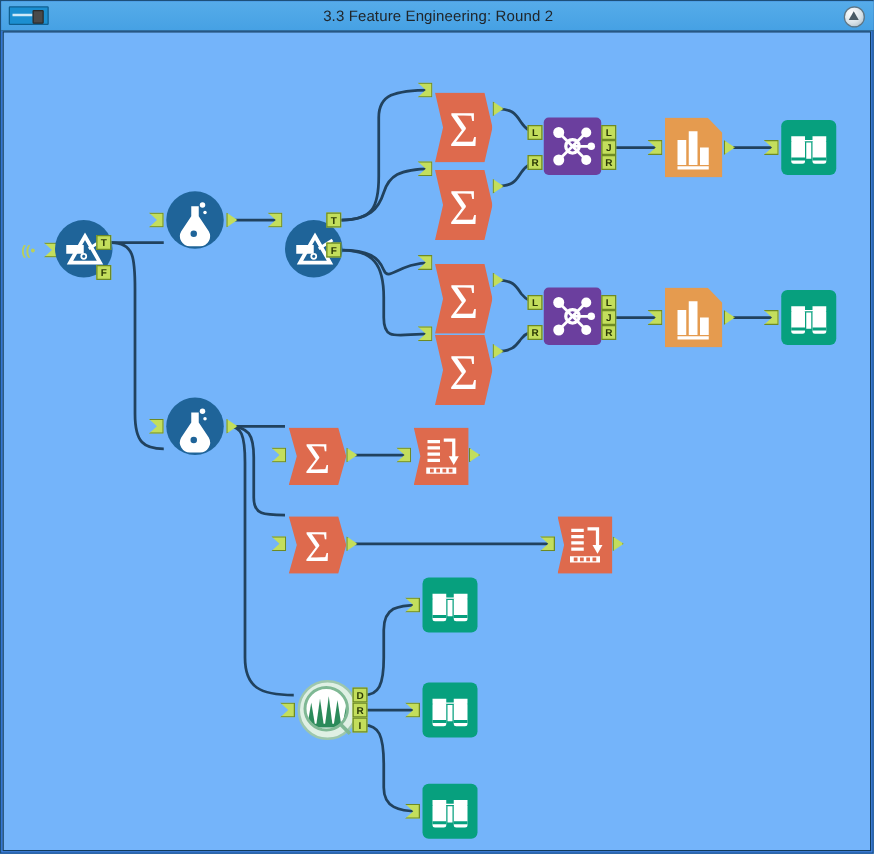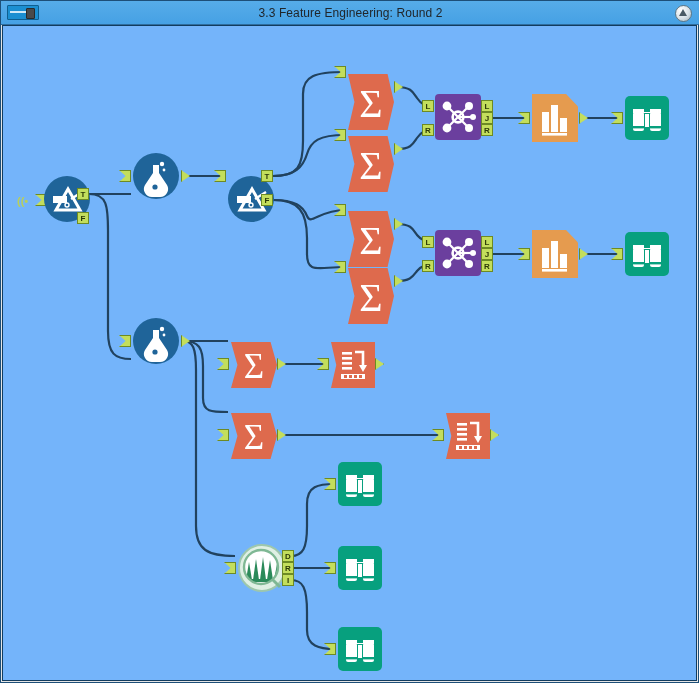--- a/index.html
+++ b/index.html
@@ -1,20 +1,20 @@
 <!DOCTYPE html>
 <html><head>
 <meta charset="utf-8">
 <style>
   html,body{margin:0;padding:0;background:#5a8fc8;}
   body{width:699px;height:683px;overflow:hidden;font-family:"Liberation Sans",sans-serif;}
 
   .window{
     position:relative;width:699px;height:683px;box-sizing:border-box;
-    background:#e5e5e5;border:1px solid #1d4f78;
+    background:#3b82f6;border:1px solid #1d4f78;
   }
 
   
   .titlebar{
     position:absolute;left:0;top:0;width:699px;height:24px;
     background:linear-gradient(to bottom,#56ace9 0%,#46a1e4 100%);
     border-bottom:1px solid #2f6d9e;
     display:flex;align-items:center;box-sizing:border-box;
   }
   .title-icon{

